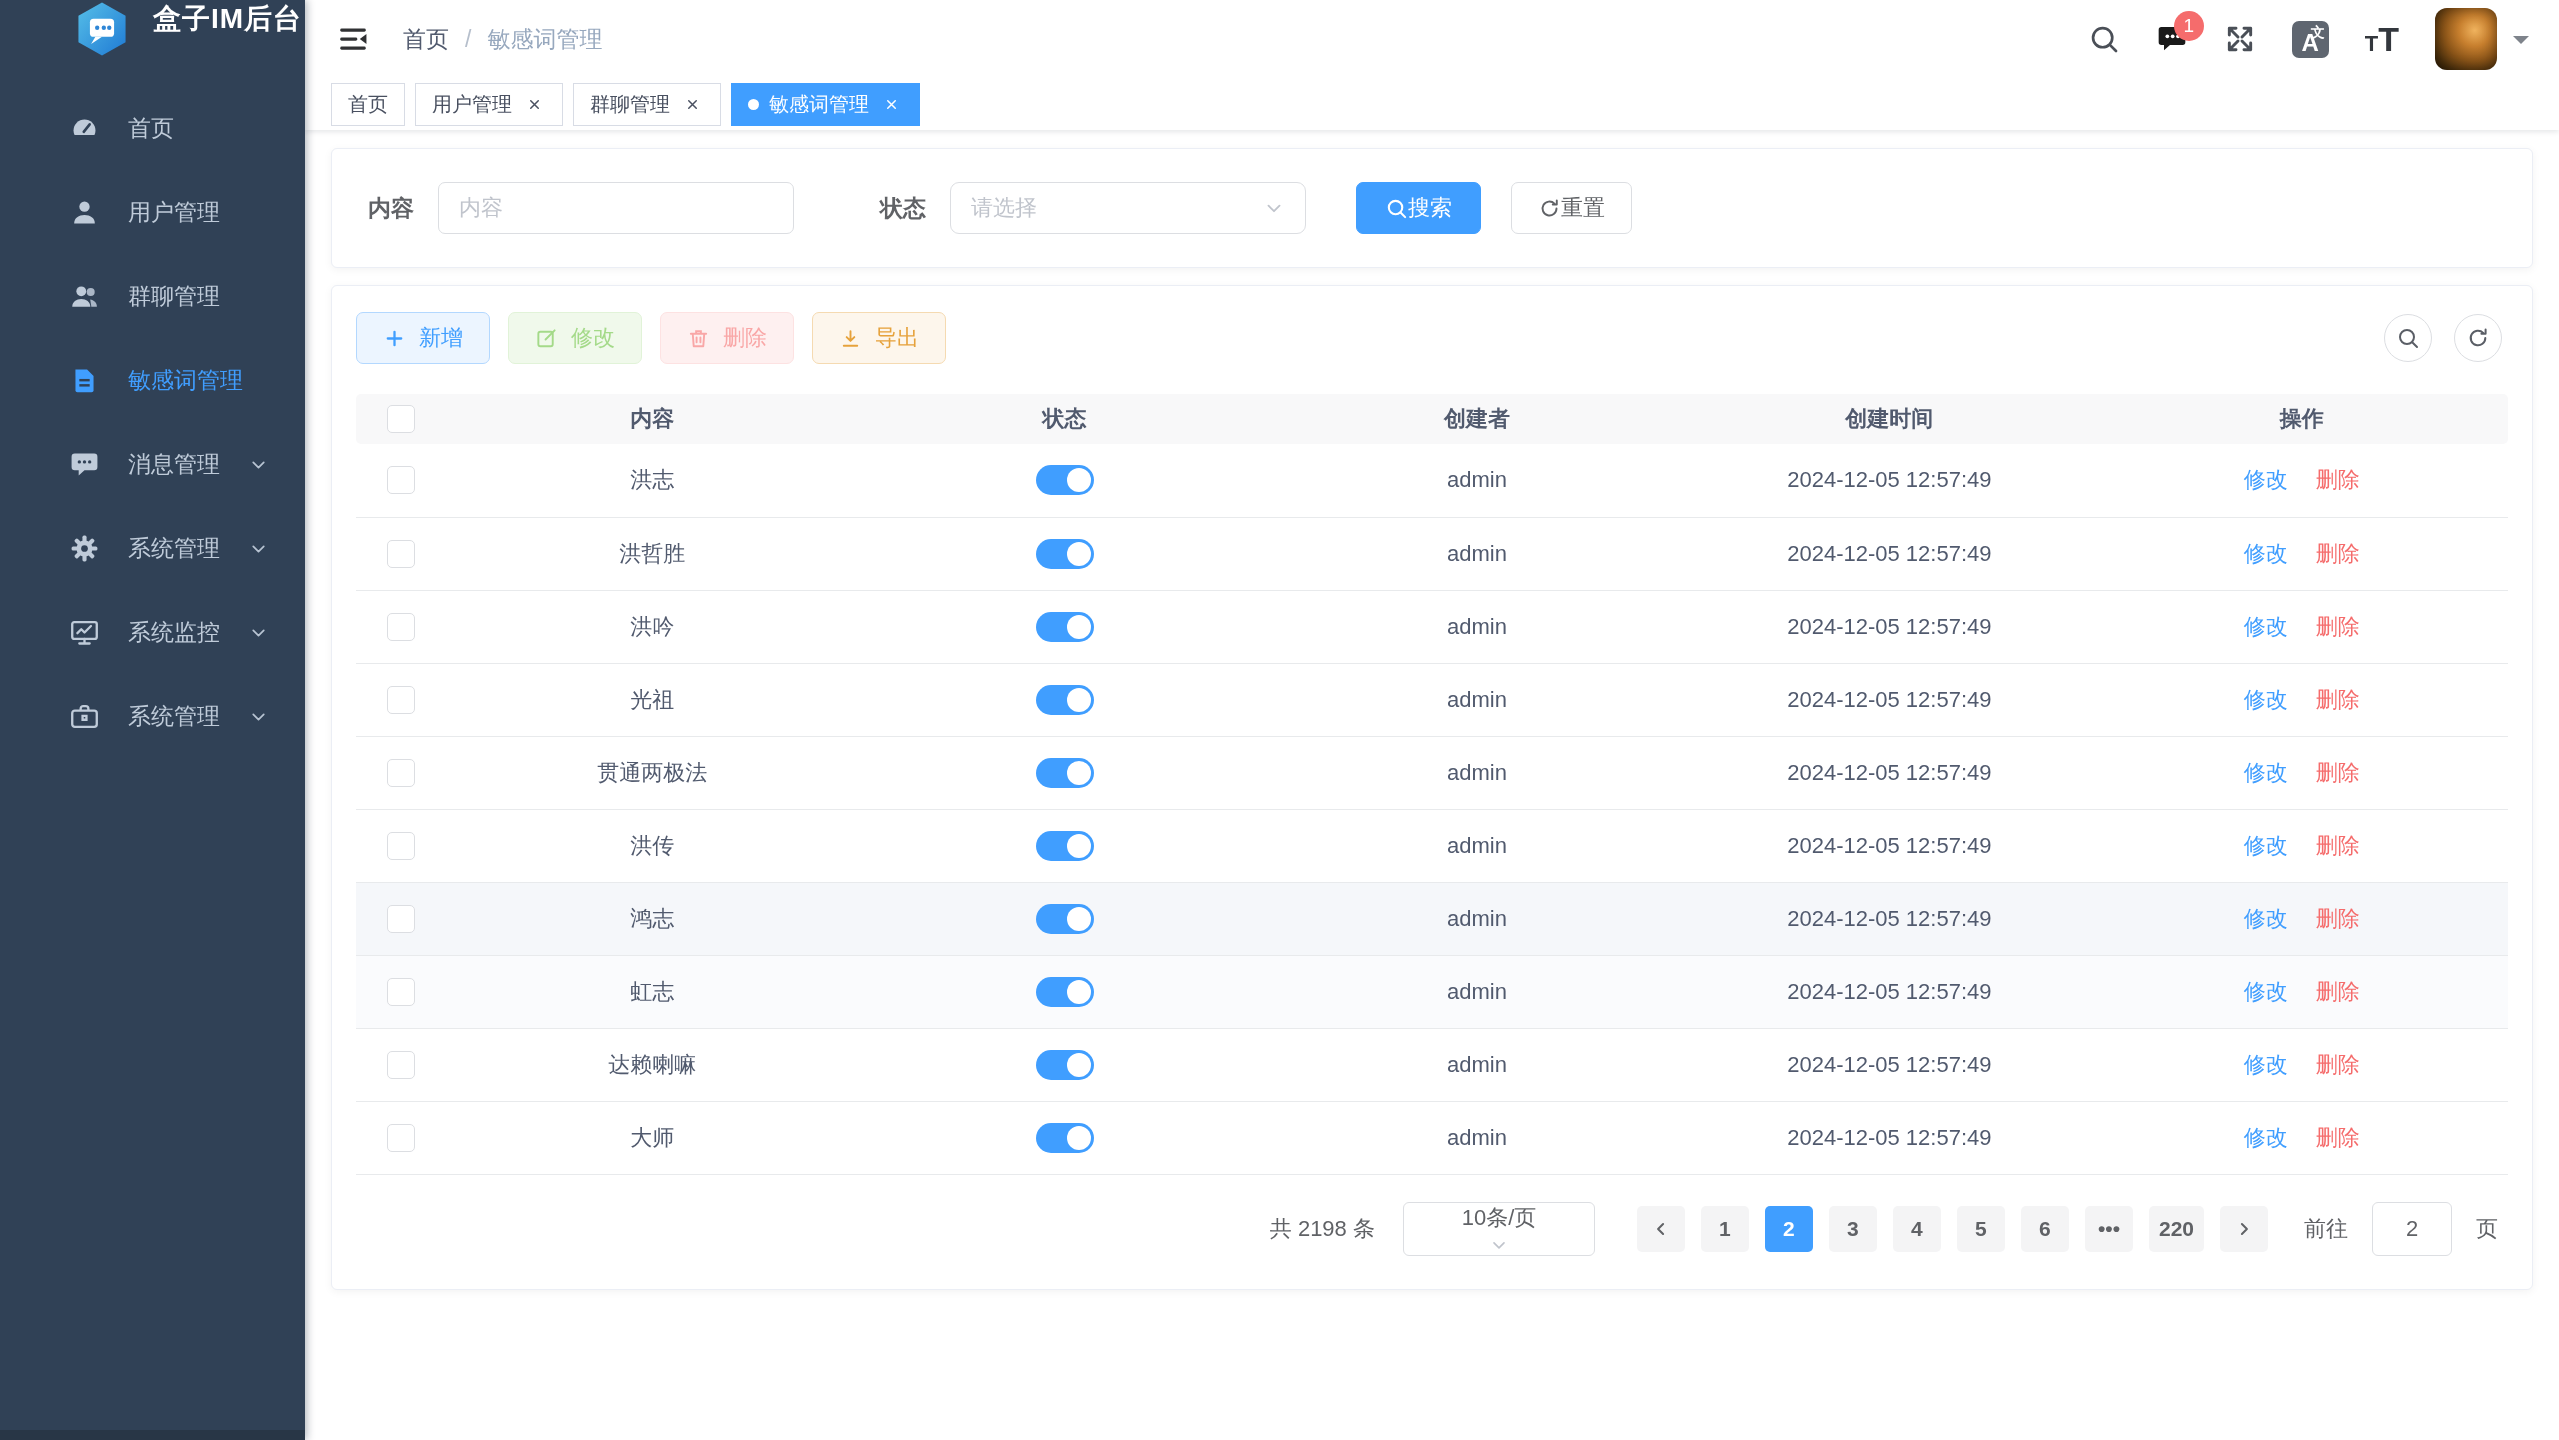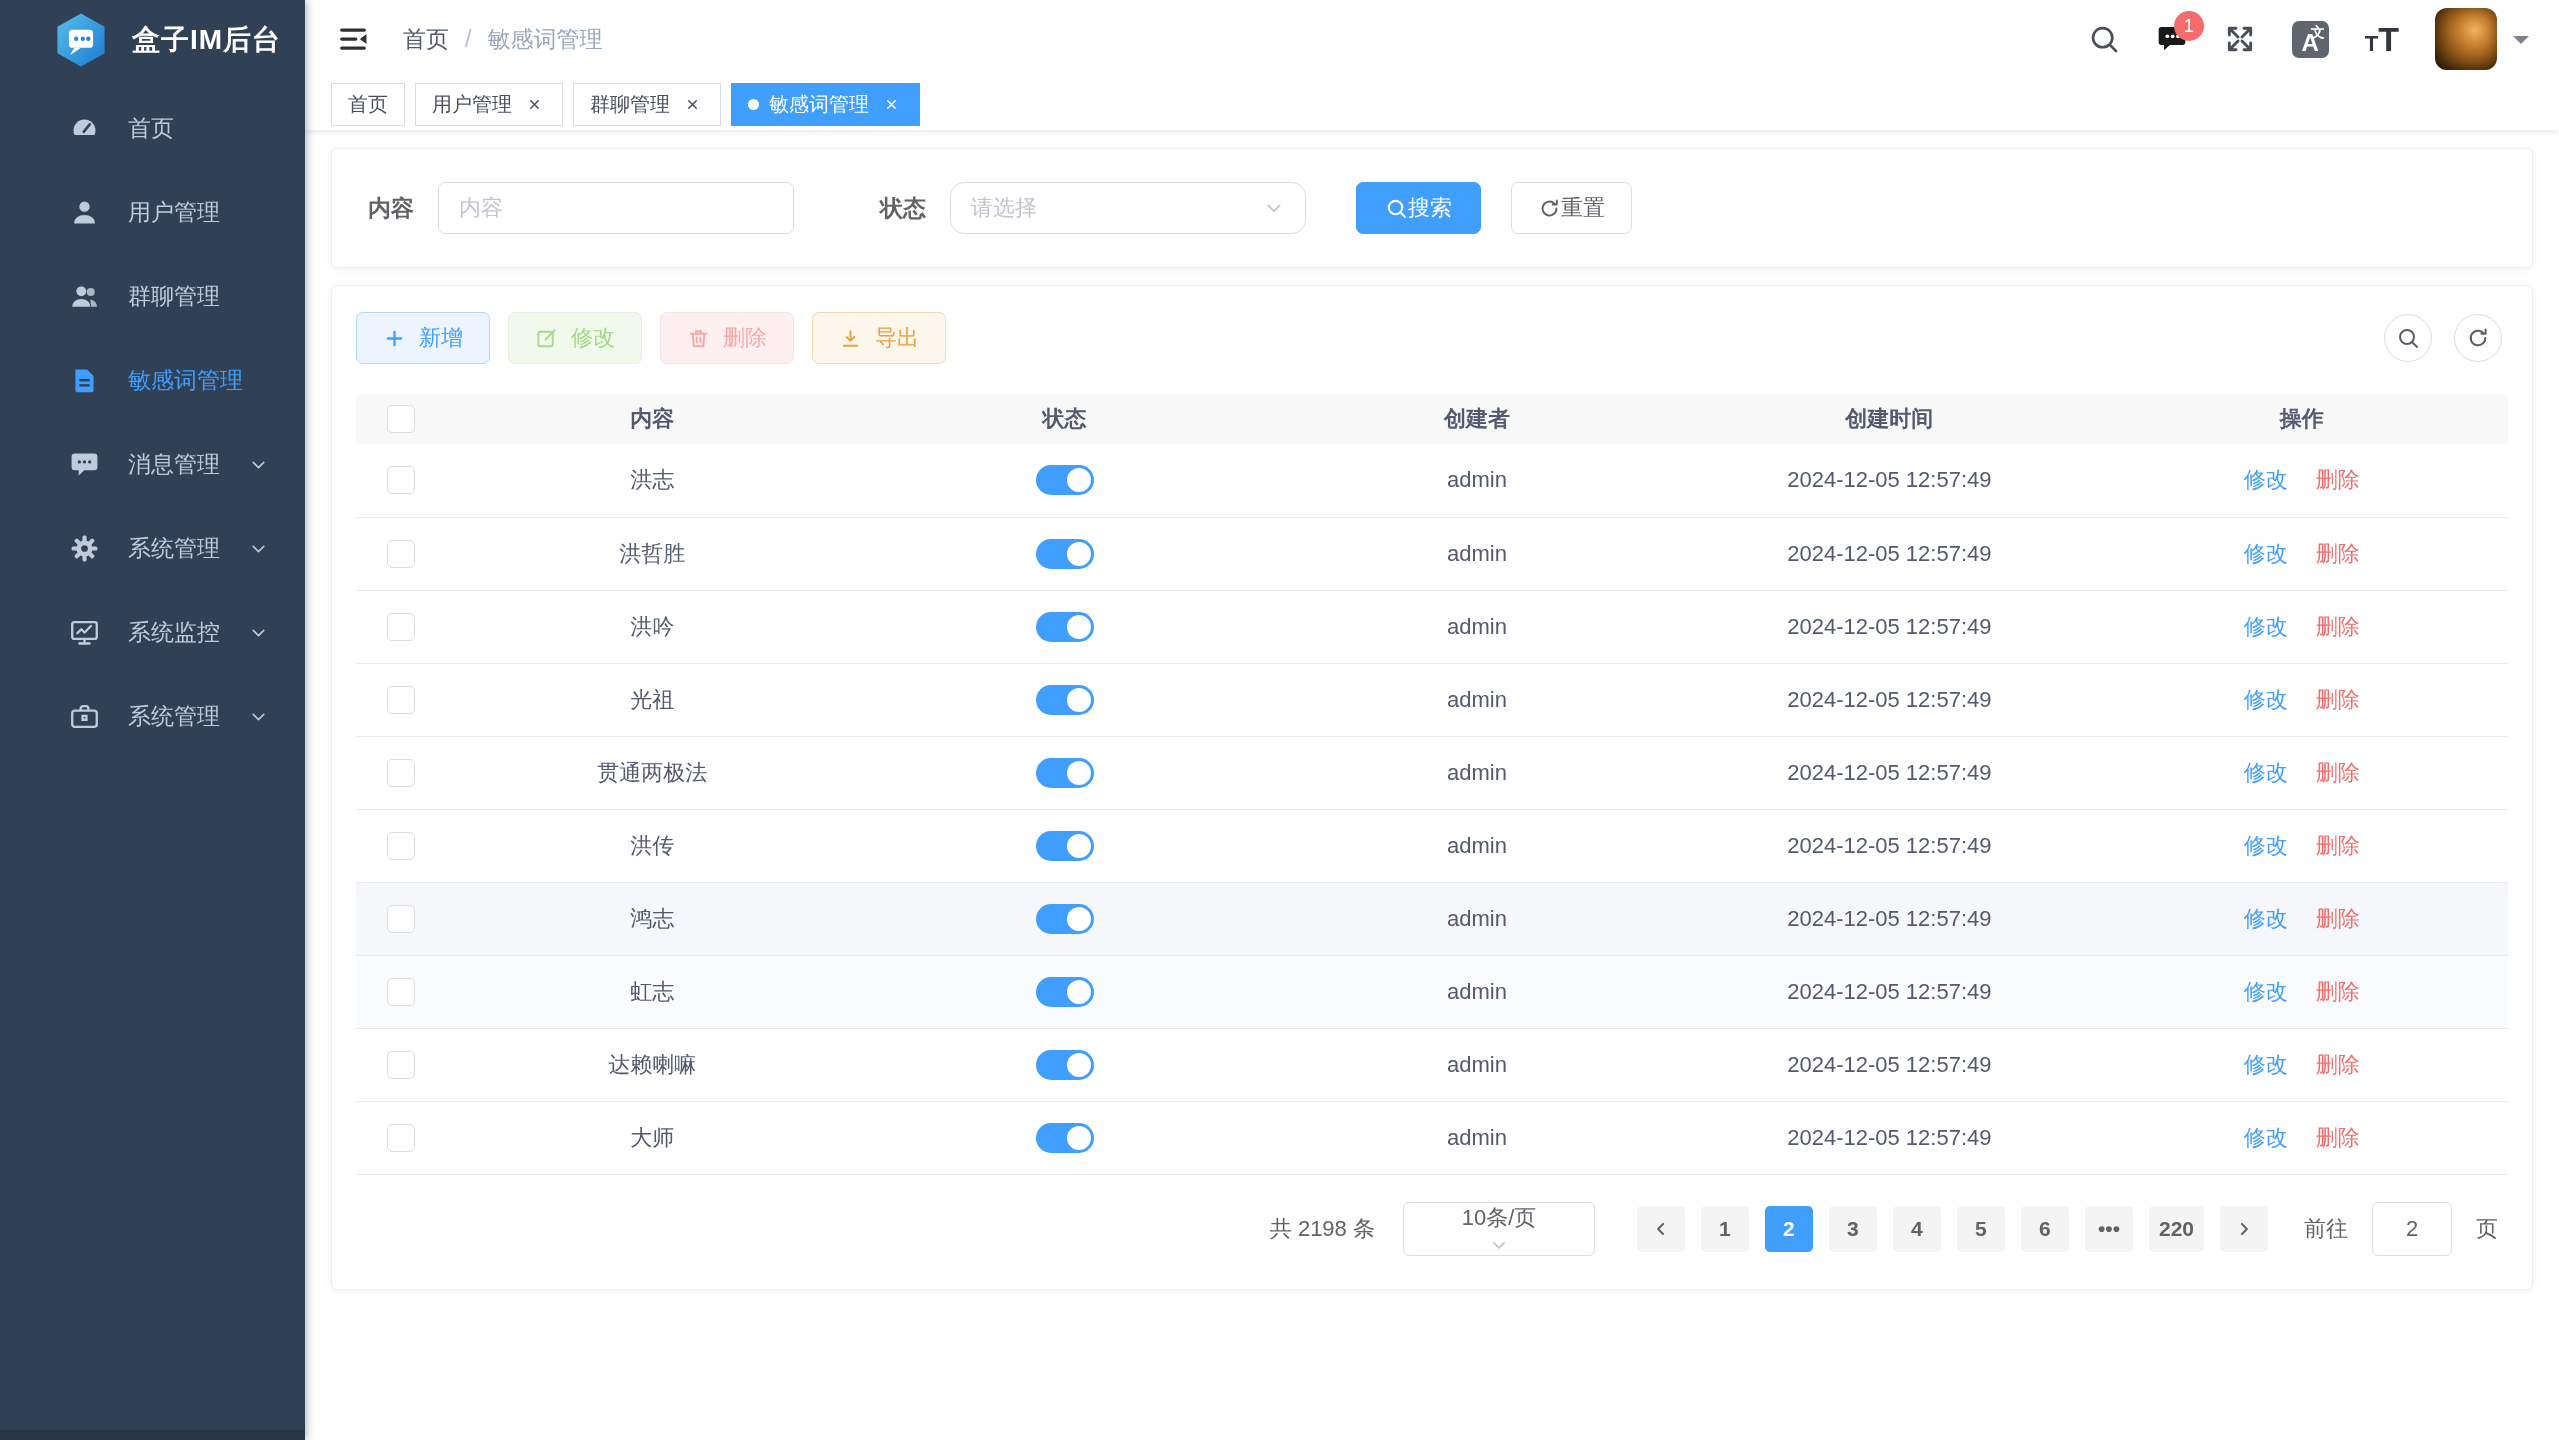--- a/index.html
+++ b/index.html
@@ -11,21 +11,21 @@
   }
   svg { display: block; }
 
   
   .sidebar {
     position: fixed; left: 0; top: 0; bottom: 0; width: 305px;
     background: var(--sidebar-bg, #304156);
     box-shadow: 2px 0 8px rgba(0,21,41,.30);
     z-index: 20; display: flex; flex-direction: column;
   }
-  .logo { height: 80px; display: flex; align-items: center; padding-left: 52px; gap: 22px; flex: none; }
+  .logo { height: 80px; display: flex; align-items: flex-start; padding-left: 73px; gap: 22px; flex: none; }
   .logo-icon svg { width: 58px; height: 58px; }
   .logo-title { color: #fff; font-size: 28px; font-weight: 700; letter-spacing: 1px; }
   .menu { flex: 1; padding-top: 6px; }
   .menu-item {
     height: 84px; display: flex; align-items: center;
     padding: 0 36px 0 68px; cursor: pointer;
     color: var(--sidebar-text, #bfcbd9); font-size: 23px;
   }
   .mi-icon { width: 32px; height: 32px; margin-right: 28px; display: flex; align-items: center; justify-content: center; flex: none; }
   .mi-icon svg { width: 31px; height: 31px; }
@@ -97,21 +97,21 @@
   .filter-card { height: 120px; display: flex; align-items: center; padding: 0 36px; margin-bottom: 17px; }
   .f-label { font-size: 23px; font-weight: 700; color: #606266; margin-right: 24px; white-space: nowrap; }
   .f-input {
     width: 356px; height: 52px; border: 1px solid #dcdee2; border-radius: 7px;
     padding: 0 20px; font-size: 22px; color: #606266; outline: none;
     font-family: inherit;
   }
   .f-input::placeholder { color: #c0c4cc; }
   .f-gap { width: 86px; }
   .f-select {
-    width: 356px; height: 52px; border: 1px solid #dcdee2; border-radius: 14px;
+    width: 356px; height: 52px; border: 1px solid #dcdee2; border-radius: 9px;
     display: flex; align-items: center; justify-content: space-between;
     padding: 0 20px; color: #c0c4cc; font-size: 22px; cursor: pointer; background: #fff;
   }
   .f-select svg { width: 22px; height: 22px; color: #c0c4cc; }
   .btn { height: 52px; border-radius: 7px; font-size: 22px; display: inline-flex; align-items: center; cursor: pointer; border: 1px solid transparent; font-family: inherit; }
   .btn svg { width: 23px; height: 23px; }
   .btn-search { background: var(--primary, #409eff); color: #fff; padding: 0 28px; margin-left: 50px; border-color: var(--primary, #409eff); }
   .btn-reset { background: #fff; color: #606266; border-color: #dcdee2; padding: 0 26px; margin-left: 30px; }
 
   .table-card { padding: 26px 24px 6px; }

